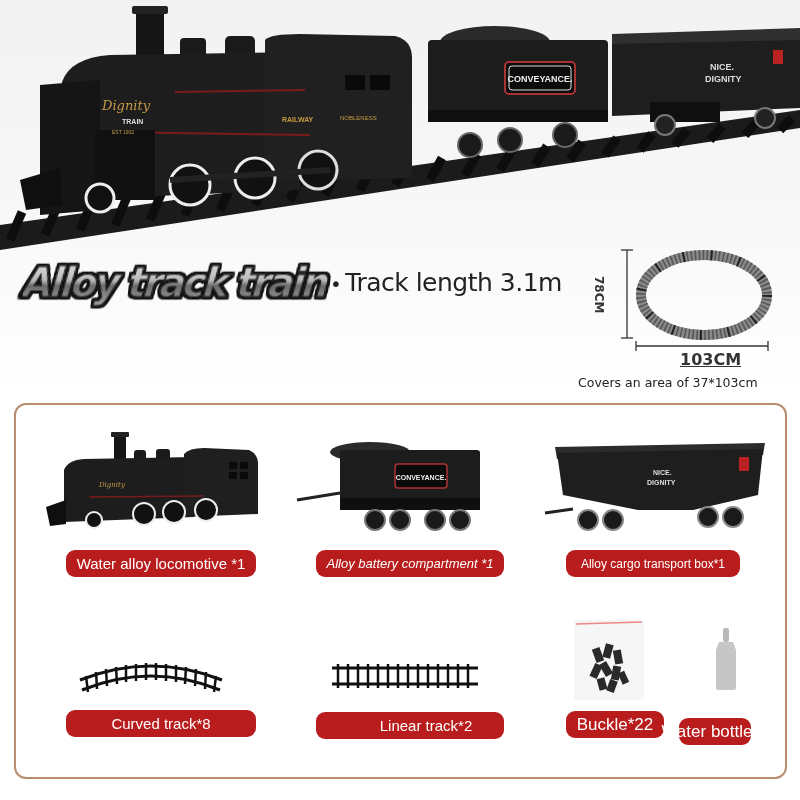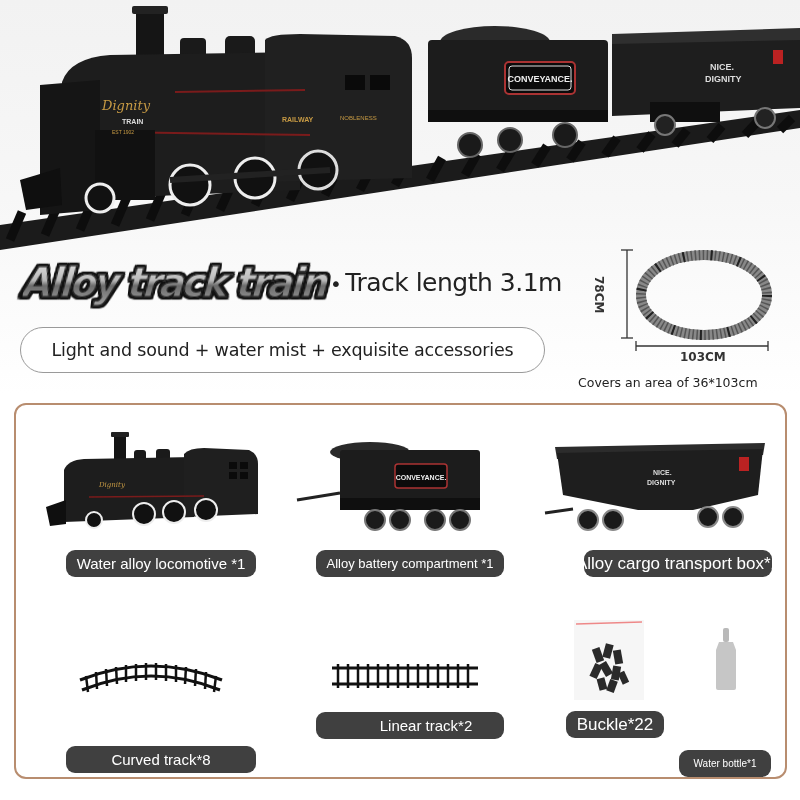--- a/index.html
+++ b/index.html
@@ -29,29 +29,29 @@
   .track-length .bullet { font-size: 20px; margin-right: 4px; }
 
   .features-pill { position: absolute; left: 20px; top: 327px; width: 525px; height: 46px;
                    border: 1px solid #9a9a9a; border-radius: 24px; background: #fff;
                    display: flex; align-items: center; justify-content: center;
                    font-size: 17.5px; color: #222; letter-spacing: -0.2px; }
 
   .diagram { position: absolute; left: 600px; top: 248px; width: 200px; height: 150px; }
   .dim-v-label { position: absolute; left: 606px; top: 276px; font-size: 12px; font-weight: bold;
                  color: #333; transform: rotate(90deg); transform-origin: left top; width: 60px; }
-  .dim-h-label { position: absolute; left: 680px; top: 350px; font-size: 12px; font-weight: bold; color: #333; }
+  .dim-h-label { position: absolute; left: 680px; top: 350px; font-size: 16px; font-weight: bold; color: #333; text-decoration: underline; }
   .covers-label { position: absolute; left: 578px; top: 375px; font-size: 12.5px; color: #222; }
 
   
   .contents-box { position: absolute; left: 14px; top: 403px; width: 773px; height: 376px;
                   border: 2px solid #b88d6f; border-radius: 12px; background: #fff; }
 
   .item { position: absolute; }
-  .pill { position: absolute; height: 27px; border-radius: 9px; background: #404040;
+  .pill { position: absolute; height: 27px; border-radius: 9px; background: #b91c1c;
           color: #fff; display: flex; align-items: center; justify-content: center;
           font-family: "Liberation Sans", sans-serif; white-space: nowrap; }
 </style>
 </head>
 <body>
 
 <div class="hero">
 
   <svg class="hero-train" viewBox="0 0 800 250">
 
@@ -137,38 +137,37 @@
     </g>
   </svg>
 
   <div class="title-art">
     <span class="title-art-text">Alloy track train</span>
   </div>
   <div class="track-length">
     <span class="bullet">•</span><span>Track length 3.1m</span>
   </div>
 
-  <div class="features-pill">Light and sound + water mist + exquisite accessories</div>
 
   <svg class="diagram" viewBox="600 248 200 150">
 
     <line x1="627" y1="250" x2="627" y2="338" stroke="#333" stroke-width="1.3"></line>
     <line x1="621" y1="250" x2="633" y2="250" stroke="#333" stroke-width="1.3"></line>
     <line x1="621" y1="338" x2="633" y2="338" stroke="#333" stroke-width="1.3"></line>
     <line x1="636" y1="346" x2="768" y2="346" stroke="#333" stroke-width="1.3"></line>
     <line x1="636" y1="341" x2="636" y2="351" stroke="#333" stroke-width="1.3"></line>
     <line x1="768" y1="341" x2="768" y2="351" stroke="#333" stroke-width="1.3"></line>
 
     <ellipse cx="704" cy="295" rx="63" ry="40" fill="none" stroke="#888" stroke-width="10"></ellipse>
     <ellipse cx="704" cy="295" rx="63" ry="40" fill="none" stroke="#555" stroke-width="10" stroke-dasharray="1.5 2.5"></ellipse>
     <ellipse cx="704" cy="295" rx="63" ry="40" fill="none" stroke="#222" stroke-width="10" stroke-dasharray="2 26"></ellipse>
   </svg>
   <div class="dim-v-label">78CM</div>
   <div class="dim-h-label">103CM</div>
-  <div class="covers-label">Covers an area of 36*103cm</div>
+  <div class="covers-label">Covers an area of 37*103cm</div>
 </div>
 
 <div class="contents-box"></div>
 
 <svg class="item" style="left:44px; top:432px;" width="220" height="100" viewBox="0 0 220 100">
   <rect x="70" y="0" width="12" height="40" fill="#151515"></rect>
   <rect x="67" y="0" width="18" height="5" rx="1" fill="#222"></rect>
   <rect x="90" y="18" width="12" height="14" rx="3" fill="#1a1a1a"></rect>
   <rect x="112" y="17" width="14" height="15" rx="3" fill="#1a1a1a"></rect>
   <path d="M20,38 Q24,28 40,27 L150,25 L150,85 L20,90 Z" fill="#1d1d1d"></path>
@@ -192,35 +191,35 @@
   <rect x="45" y="12" width="140" height="55" rx="3" fill="#1c1c1c"></rect>
   <rect x="45" y="60" width="140" height="12" fill="#0f0f0f"></rect>
   <rect x="100" y="26" width="52" height="24" rx="3" fill="#0b0b0b" stroke="#a33" stroke-width="1.5"></rect>
   <text x="126" y="42" text-anchor="middle" font-size="7" fill="#eee" font-family="Liberation Sans, sans-serif" font-weight="bold">CONVEYANCE.</text>
   <path d="M2,62 L45,55" stroke="#222" stroke-width="3"></path>
   <circle cx="80" cy="82" r="10" fill="#1a1a1a" stroke="#777" stroke-width="2"></circle>
   <circle cx="105" cy="82" r="10" fill="#1a1a1a" stroke="#777" stroke-width="2"></circle>
   <circle cx="140" cy="82" r="10" fill="#1a1a1a" stroke="#777" stroke-width="2"></circle>
   <circle cx="165" cy="82" r="10" fill="#1a1a1a" stroke="#777" stroke-width="2"></circle>
 </svg>
-<div class="pill" style="left:316px; top:550px; width:188px; font-size:13px;">Alloy battery compartment *1</div>
+<div class="pill" style="left:316px; top:550px; width:188px; font-size:13px;font-style:italic;">Alloy battery compartment *1</div>
 
 <svg class="item" style="left:543px; top:435px;" width="225" height="100" viewBox="0 0 225 100">
   <polygon points="12,12 222,8 220,20 14,24" fill="#2c2c2c"></polygon>
   <polygon points="14,18 220,14 215,60 150,75 95,75 20,60" fill="#1e1e1e"></polygon>
   <text x="110" y="40" font-size="7" fill="#ddd" font-family="Liberation Sans, sans-serif" font-weight="bold">NICE.</text>
   <text x="104" y="50" font-size="7" fill="#ddd" font-family="Liberation Sans, sans-serif" font-weight="bold">DIGNITY</text>
   <rect x="196" y="22" width="10" height="14" fill="#b22"></rect>
   <path d="M2,78 L30,74" stroke="#222" stroke-width="3"></path>
   <circle cx="45" cy="85" r="10" fill="#1a1a1a" stroke="#888" stroke-width="2"></circle>
   <circle cx="70" cy="85" r="10" fill="#1a1a1a" stroke="#888" stroke-width="2"></circle>
   <circle cx="165" cy="82" r="10" fill="#1a1a1a" stroke="#888" stroke-width="2"></circle>
   <circle cx="190" cy="82" r="10" fill="#1a1a1a" stroke="#888" stroke-width="2"></circle>
 </svg>
-<div class="pill" style="left:584px; top:550px; width:188px; font-size:17px;">Alloy cargo transport box*1</div>
+<div class="pill" style="left:566px; top:550px; width:174px; font-size:12px;">Alloy cargo transport box*1</div>
 
 <svg class="item" style="left:76px; top:658px;" width="150" height="40" viewBox="0 0 150 40">
   <path d="M4,22 Q75,-6 146,22" fill="none" stroke="#111" stroke-width="3"></path>
   <path d="M6,32 Q75,4 144,32" fill="none" stroke="#111" stroke-width="3"></path>
   <g stroke="#111" stroke-width="2.5">
     <line x1="10" y1="18" x2="12" y2="34"></line>
       <line x1="20" y1="14" x2="21" y2="31"></line>
     <line x1="30" y1="11" x2="31" y2="28"></line>
       <line x1="40" y1="9" x2="41" y2="26"></line>
     <line x1="50" y1="7" x2="50" y2="24"></line>
@@ -228,21 +227,21 @@
     <line x1="70" y1="5" x2="70" y2="22"></line>
       <line x1="80" y1="5" x2="80" y2="22"></line>
     <line x1="90" y1="6" x2="90" y2="23"></line>
       <line x1="100" y1="7" x2="100" y2="24"></line>
     <line x1="110" y1="9" x2="109" y2="26"></line>
       <line x1="120" y1="11" x2="119" y2="28"></line>
     <line x1="130" y1="14" x2="129" y2="31"></line>
       <line x1="140" y1="18" x2="138" y2="34"></line>
   </g>
 </svg>
-<div class="pill" style="left:66px; top:710px; width:190px; font-size:15px;margin-top:36px;">Curved track*8</div>
+<div class="pill" style="left:66px; top:710px; width:190px; font-size:15px;">Curved track*8</div>
 
 <svg class="item" style="left:330px; top:662px;" width="150" height="30" viewBox="0 0 150 30">
   <line x1="2" y1="6" x2="148" y2="6" stroke="#111" stroke-width="3"></line>
   <line x1="2" y1="22" x2="148" y2="22" stroke="#111" stroke-width="3"></line>
   <g stroke="#111" stroke-width="2.5">
     <line x1="8" y1="2" x2="8" y2="26"></line>
       <line x1="18" y1="2" x2="18" y2="26"></line>
     <line x1="28" y1="2" x2="28" y2="26"></line>
       <line x1="38" y1="2" x2="38" y2="26"></line>
     <line x1="48" y1="2" x2="48" y2="26"></line>
@@ -273,13 +272,13 @@
     <rect x="36" y="62" width="8" height="12" transform="rotate(20 40 68)"></rect>
     <rect x="48" y="54" width="7" height="12" transform="rotate(-25 51 60)"></rect>
   </g>
 </svg>
 <div class="pill" style="left:566px; top:711px; width:98px; font-size:17px;">Buckle*22</div>
 
 <svg class="item" style="left:710px; top:626px;" width="32" height="66" viewBox="0 0 32 66">
   <rect x="13" y="2" width="6" height="14" rx="2" fill="#b9b9b9"></rect>
   <path d="M9,16 L23,16 L26,24 L26,62 Q26,64 24,64 L8,64 Q6,64 6,62 L6,24 Z" fill="#c6c6c6"></path>
 </svg>
-<div class="pill" style="left:679px; top:750px; width:92px; font-size:10px;">Water bottle*1</div>
+<div class="pill" style="left:679px; top:718px; width:72px; font-size:17px;">Water bottle*1</div>
 
 </body></html>

